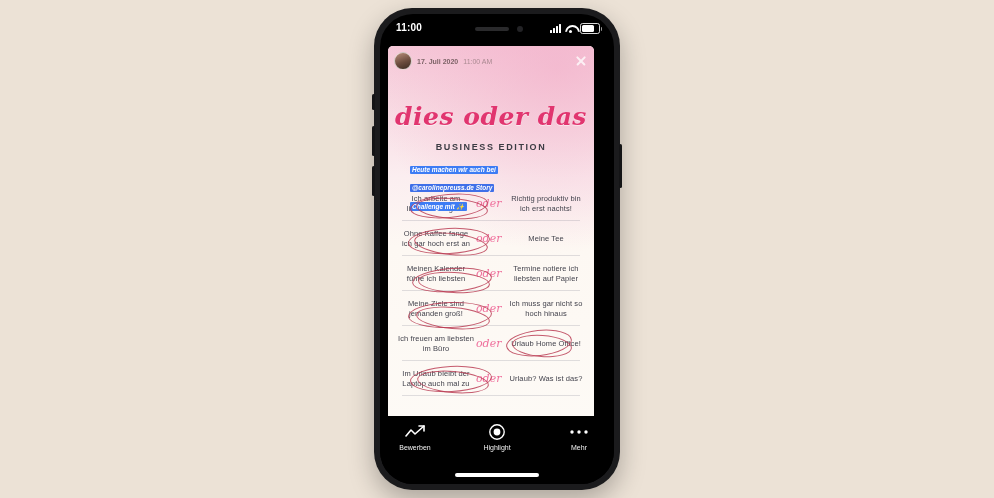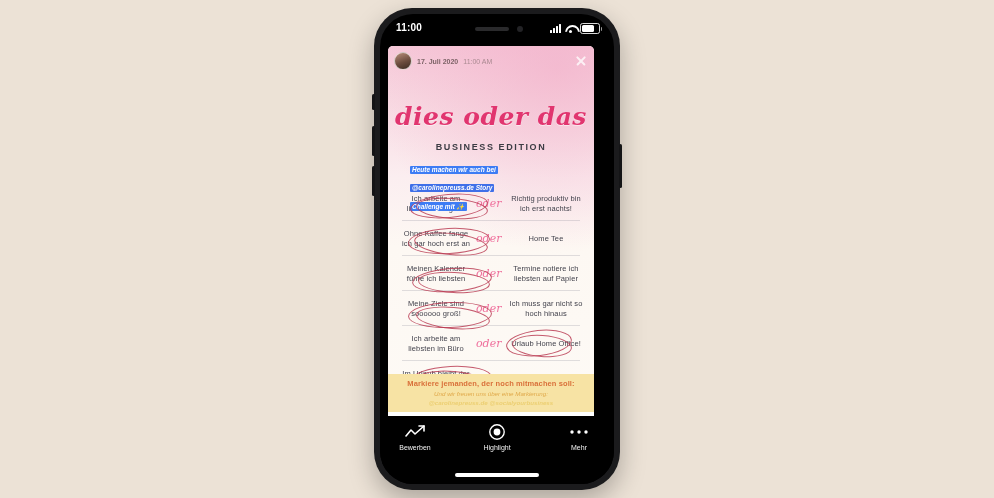--- a/index.html
+++ b/index.html
@@ -484,37 +484,37 @@
         <div class="rows">
           <div class="row">
             <div class="side left">Ich arbeite am liebsten morgens</div>
             <div class="oder">oder</div>
             <div class="side right">Richtig produktiv bin ich erst nachts!</div>
             <div class="rule"></div>
           </div>
           <div class="row">
             <div class="side left">Ohne Kaffee fange ich gar hoch erst an</div>
             <div class="oder">oder</div>
-            <div class="side right">Home Tee</div>
+            <div class="side right">Meine Tee</div>
             <div class="rule"></div>
           </div>
           <div class="row">
             <div class="side left">Meinen Kalender führe ich liebsten</div>
             <div class="oder">oder</div>
             <div class="side right">Termine notiere ich liebsten auf Papier</div>
             <div class="rule"></div>
           </div>
           <div class="row">
-            <div class="side left">Meine Ziele sind soooooo groß!</div>
+            <div class="side left">Meine Ziele sind jemanden groß!</div>
             <div class="oder">oder</div>
             <div class="side right">Ich muss gar nicht so hoch hinaus</div>
             <div class="rule"></div>
           </div>
           <div class="row">
-            <div class="side left">Ich arbeite am liebsten im Büro</div>
+            <div class="side left">Ich freuen am liebsten im Büro</div>
             <div class="oder">oder</div>
             <div class="side right">Urlaub Home Office!</div>
             <div class="rule"></div>
           </div>
           <div class="row">
             <div class="side left">Im Urlaub bleibt der Laptop auch mal zu</div>
             <div class="oder">oder</div>
             <div class="side right">Urlaub? Was ist das?</div>
             <div class="rule"></div>
           </div>
@@ -526,28 +526,20 @@
         <div class="scribble s2b"></div>
         <div class="scribble s3"></div>
         <div class="scribble s3b"></div>
         <div class="scribble s4"></div>
         <div class="scribble s4b"></div>
         <div class="scribble s5"></div>
         <div class="scribble s5b"></div>
         <div class="scribble s6"></div>
         <div class="scribble s6b"></div>
 
-        <div class="story-footer">
-          <div class="mark-band">
-            <div class="mark-title">Markiere jemanden, der noch mitmachen soll:</div>
-            <div class="mark-sub">Und wir freuen uns über eine Markierung:</div>
-            <div class="mark-handles">@carolinepreuss.de  @socialyourbusiness</div>
-          </div>
-          <div class="aktion-band">AKTION VON @CAROLINEPREUSS.DE</div>
-        </div>
       </div>
 
       <div class="actionbar">
         <div class="action">
           <div class="glyph">
             <svg width="20" height="14" viewBox="0 0 20 14" fill="none">
               <polyline points="1,11 6,5 10,9 19,1" stroke="#ffffff" stroke-width="1.6" fill="none" stroke-linecap="round" stroke-linejoin="round"></polyline>
               <polyline points="14,1 19,1 19,6" stroke="#ffffff" stroke-width="1.6" fill="none" stroke-linecap="round" stroke-linejoin="round"></polyline>
             </svg>
           </div>

